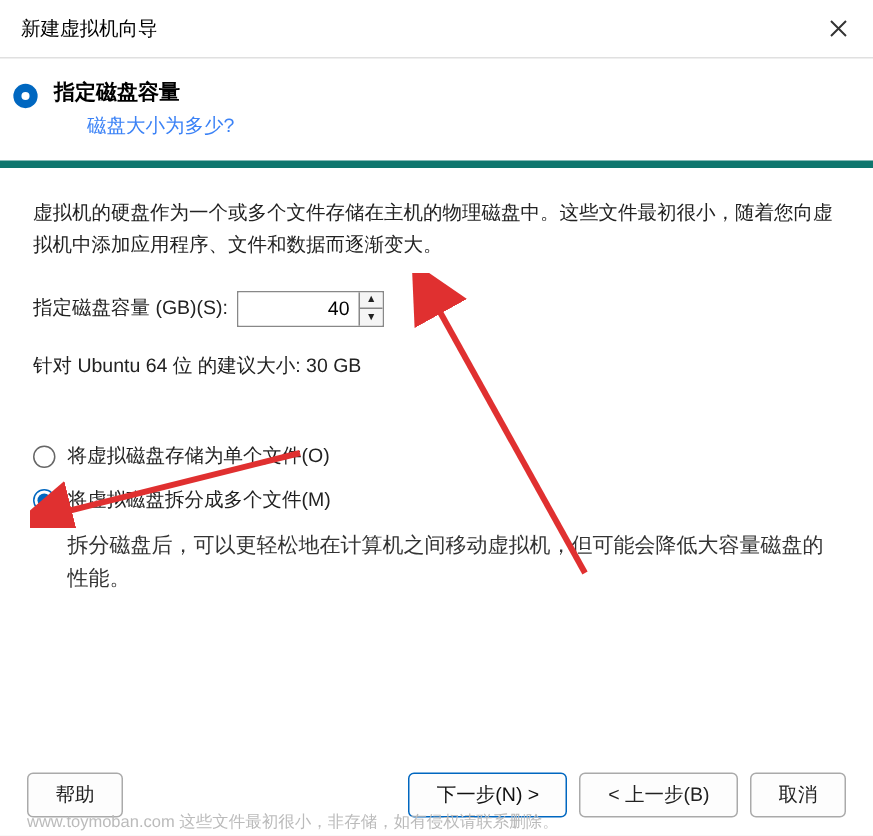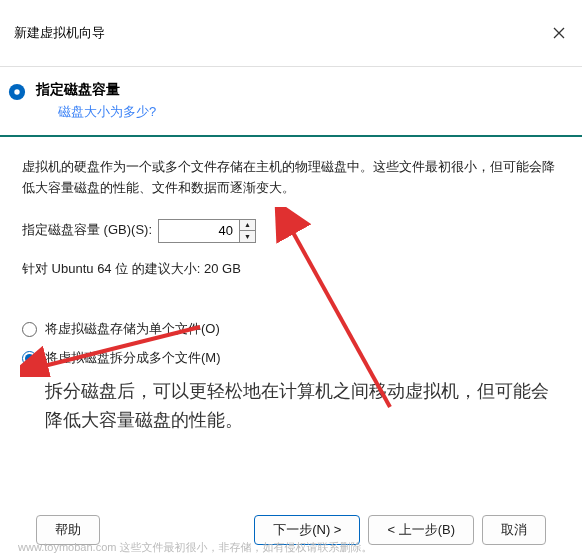--- a/index.html
+++ b/index.html
@@ -1,40 +1,40 @@
 <!DOCTYPE html>
 <html><head>
   <meta charset="utf-8">
   <style>
     * { box-sizing: border-box; margin: 0; padding: 0; }
     body { font-family: "Microsoft YaHei", sans-serif; font-size: 13px; background: #f0f0f0; width: 582px; height: 557px; overflow: hidden; position: relative; }
     .window { background: #fff; width: 582px; height: 557px; display: flex; flex-direction: column; position: relative; }
-    .titlebar { display: flex; align-items: center; justify-content: space-between; padding: 24px 14px; border-bottom: 1px solid #e0e0e0; }
+    .titlebar { display: flex; align-items: center; justify-content: space-between; padding: 10px 14px; border-bottom: 1px solid #e0e0e0; }
     .titlebar-text { font-size: 13px; color: #000; }
     .close-btn { width: 18px; height: 18px; display: flex; align-items: center; justify-content: center; cursor: pointer; font-size: 16px; color: #333; }
-    .header { padding: 14px 20px 14px 36px; border-bottom: 2px solid #0f766e; position: relative; }
+    .header { padding: 14px 20px 14px 36px; border-bottom: 5px solid #0f766e; position: relative; }
     .header-icon { position: absolute; left: 8px; top: 16px; width: 18px; height: 18px; }
     .header-title { font-weight: bold; font-size: 14px; color: #000; margin-bottom: 4px; }
     .header-sub { font-size: 13px; color: #3b82f6; padding-left: 22px; }
     .content { flex: 1; padding: 20px 22px; color: #222; line-height: 1.6; position: relative; }
     .intro { margin-bottom: 20px; }
     .row { display: flex; align-items: center; margin-bottom: 16px; }
     .row-label { margin-right: 6px; }
     .spinner { display: inline-flex; align-items: flex-end; border: 1px solid #888; height: 24px; }
     .spinner input { width: 80px; height: 22px; border: none; text-align: right; padding: 0 6px; font-size: 13px; outline: none; }
     .spinner-btns { display: flex; flex-direction: column; width: 16px; height: 22px; border-left: 1px solid #888; }
     .spinner-btns div { flex: 1; display: flex; align-items: center; justify-content: center; font-size: 7px; line-height: 1; cursor: pointer; background: #f5f5f5; }
     .spinner-btns div:first-child { border-bottom: 1px solid #888; }
     .recommend { margin-bottom: 40px; }
     .radio-row { display: flex; align-items: center; margin-bottom: 8px; }
     .radio { width: 15px; height: 15px; border-radius: 50%; border: 1px solid #666; margin-right: 8px; display: flex; align-items: center; justify-content: center; cursor: pointer; flex-shrink: 0; }
     .radio.checked { border-color: #0067c0; }
     .radio.checked::after { content: ""; width: 9px; height: 9px; border-radius: 50%; background: #0067c0; }
-    .radio-desc { margin-left: 23px; margin-top: 4px; font-size: 18px; color: #333; }
-    .footer { padding: 12px 36px; display: flex; align-items: center; gap: 8px; border-top: 1px solid transparent; }
+    .radio-desc { margin-left: 23px; margin-top: 4px; font-size: 14px; color: #333; }
+    .footer { padding: 12px 18px; display: flex; align-items: center; gap: 8px; border-top: 1px solid transparent; }
     .btn { padding: 5px 18px; border: 1px solid #aaa; border-radius: 4px; background: #fdfdfd; font-size: 13px; cursor: pointer; color: #222; }
     .btn.primary { border-color: #0067c0; color: #111; }
     .spacer { flex: 1; }
     .arrow-svg { position: absolute; pointer-events: none; }
     .watermark { position: absolute; bottom: 2px; left: 18px; font-size: 11px; color: #bbb; }
     .watermark2 { position: absolute; bottom: 2px; right: 20px; font-size: 12px; color: #bbb; font-style: italic; }
   </style>
 </head>
 <body>
 
@@ -51,34 +51,34 @@
   <div class="header">
     <svg class="header-icon" viewBox="0 0 20 20">
         <circle cx="10" cy="10" r="9" fill="#0067c0"></circle>
         <circle cx="10" cy="10" r="3" fill="#fff"></circle>
       </svg>
     <div class="header-title">指定磁盘容量</div>
     <div class="header-sub">磁盘大小为多少?</div>
   </div>
 
   <div class="content">
-    <div class="intro">虚拟机的硬盘作为一个或多个文件存储在主机的物理磁盘中。这些文件最初很小，但可能会降低大容量磁盘的性能、文件和数据而逐渐变大。</div>
+    <div class="intro">虚拟机的硬盘作为一个或多个文件存储在主机的物理磁盘中。这些文件最初很小，随着您向虚拟机中添加应用程序、文件和数据而逐渐变大。</div>
 
     <div class="row">
       <span class="row-label">指定磁盘容量 (GB)(S):</span>
       <div class="spinner">
         <input type="text" value="40" style="">
         <div class="spinner-btns">
           <div>▲</div>
           <div>▼</div>
         </div>
       </div>
     </div>
 
-    <div class="recommend">针对 Ubuntu 64 位 的建议大小: 20 GB</div>
+    <div class="recommend">针对 Ubuntu 64 位 的建议大小: 30 GB</div>
 
     <div class="radio-row">
       <div class="radio"></div>
       <span>将虚拟磁盘存储为单个文件(O)</span>
     </div>
 
     <div class="radio-row">
       <div class="radio checked"></div>
       <span>将虚拟磁盘拆分成多个文件(M)</span>
     </div>

